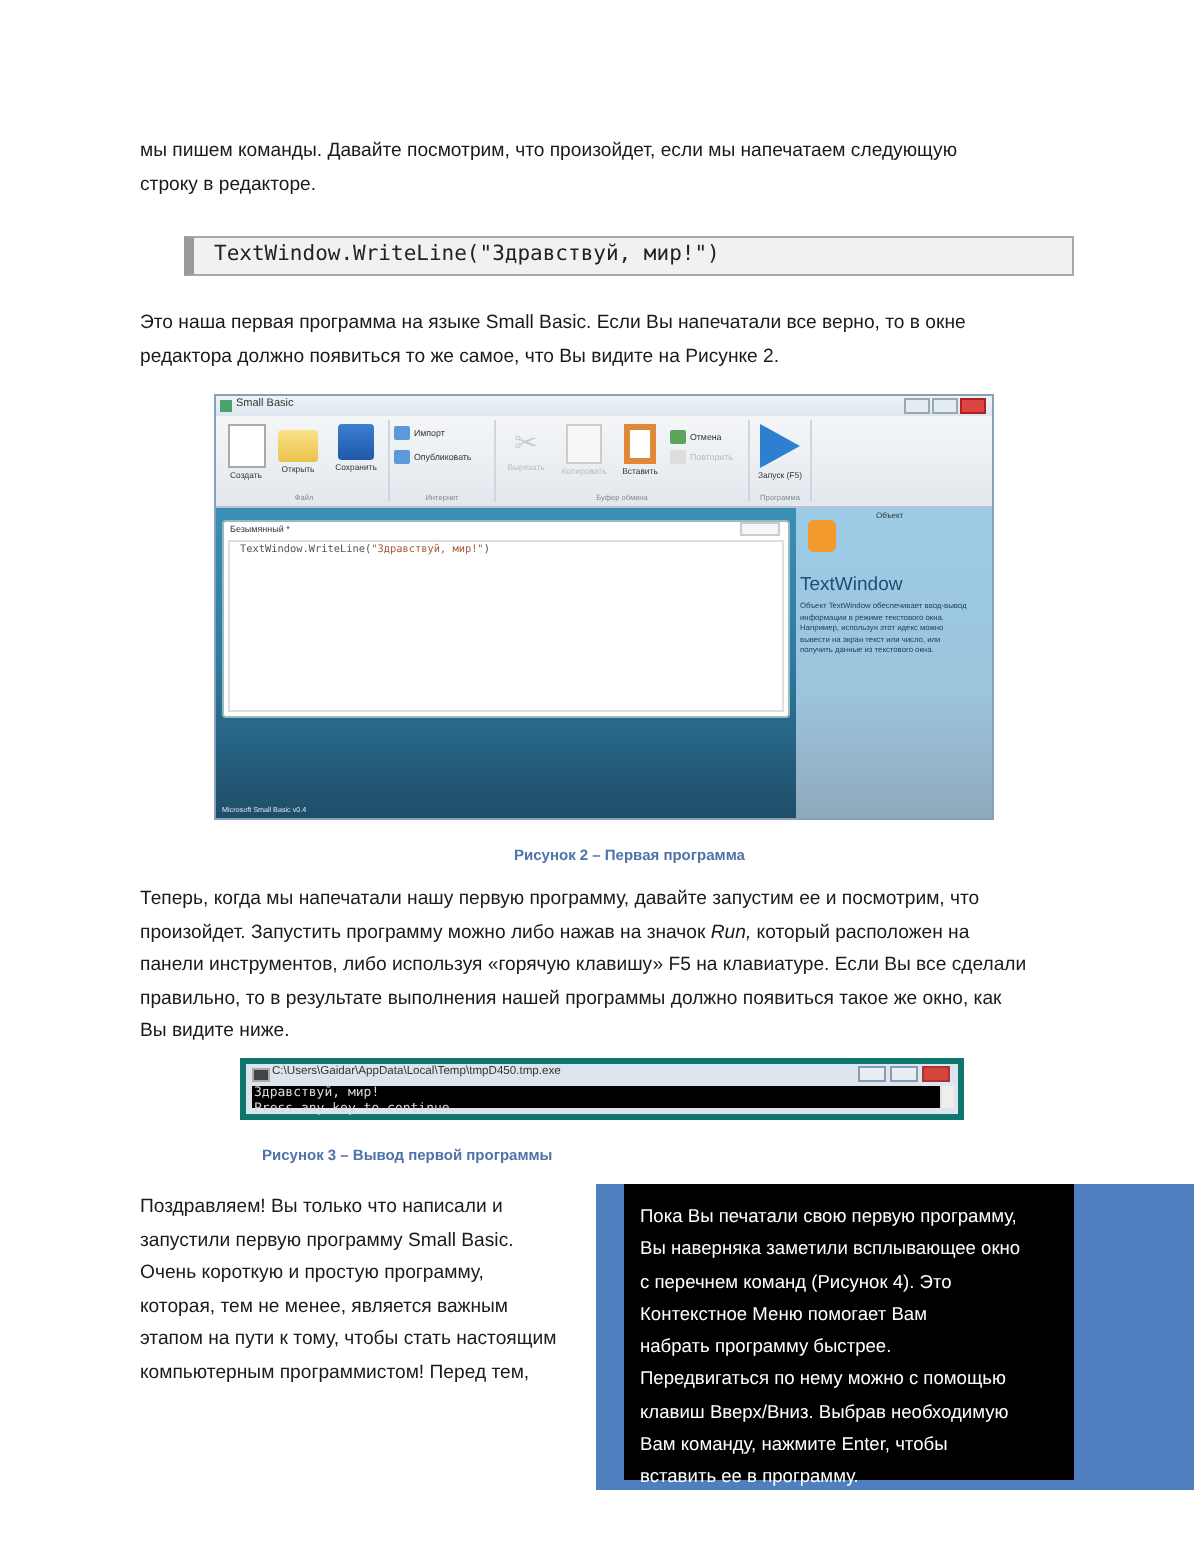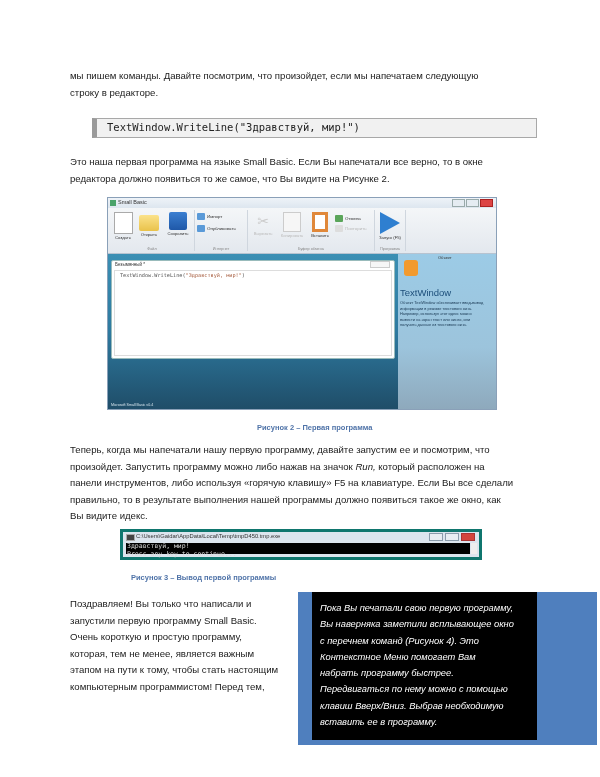--- a/index.html
+++ b/index.html
@@ -94,21 +94,21 @@
   .console .cscroll { position: absolute; right: 2px; top: 11px; width: 6px; bottom: 3px; background: #eee; }
   
   .callout {
     position: absolute; left: 298px; top: 592px; width: 299px; height: 153px; background: #4f7fbe;
   }
   .callout .inner {
     position: absolute; left: 14px; top: 0; width: 225px; height: 148px; background: #000;
   }
   .callout .txt {
     position: absolute; left: 8px; top: 8px; width: 220px; font-size: 9.3px; line-height: 16.3px;
-    color: #fff; font-style: italic;
+    color: #fff; 
   }
 </style>
 </head>
 <body>
 
 <div class="para" style="top:68px;">
   <div>мы пишем команды.  Давайте посмотрим, что произойдет, если мы напечатаем следующую</div>
   <div>строку в редакторе.</div>
 </div>
 
@@ -206,21 +206,21 @@
   </div>
 </div>
 
 <div class="caption" style="left:232px;top:423px;">Рисунок 2 – Первая программа</div>
 
 <div class="para" style="top:442px;">
   <div>Теперь, когда мы напечатали нашу первую программу, давайте запустим ее и посмотрим, что</div>
   <div><span>произойдет.  Запустить программу можно либо нажав на значок </span><i>Run,</i><span> который расположен на</span></div>
   <div>панели инструментов, либо используя «горячую клавишу» F5 на клавиатуре.  Если Вы все сделали</div>
   <div>правильно, то в результате выполнения нашей программы должно появиться такое же окно, как</div>
-  <div>Вы видите идекс.</div>
+  <div>Вы видите ниже.</div>
 </div>
 
 <div class="console">
   <div class="cico"></div>
   <span class="ctitle">C:\Users\Gaidar\AppData\Local\Temp\tmpD450.tmp.exe</span>
   <div class="cbtns">
     <div></div>
     <div></div>
     <div class="close"></div>
   </div>
@@ -245,16 +245,17 @@
 <div class="callout">
   <div class="inner">
     <div class="txt">
       <div>Пока Вы печатали свою первую программу,</div>
       <div>Вы наверняка заметили всплывающее окно</div>
       <div>с перечнем команд (Рисунок 4). Это</div>
       <div>Контекстное Меню помогает Вам</div>
       <div>набрать программу быстрее.</div>
       <div>Передвигаться по нему можно с  помощью</div>
       <div>клавиш Вверх/Вниз. Выбрав необходимую</div>
+      <div>Вам команду, нажмите  Enter, чтобы</div>
       <div>вставить ее в программу.</div>
     </div>
   </div>
 </div>
 
 </body></html>

